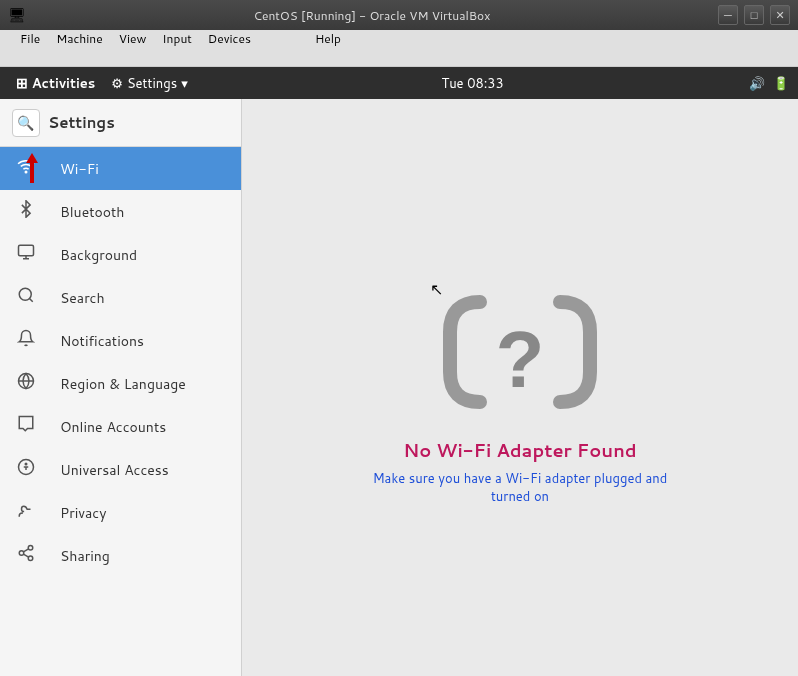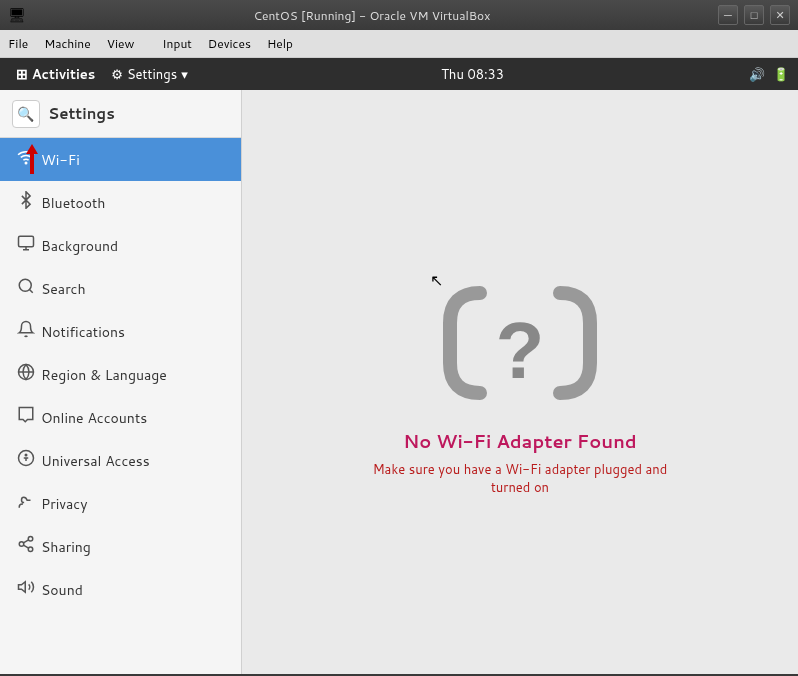--- a/index.html
+++ b/index.html
@@ -95,21 +95,21 @@
     }
     .sidebar-title {
       font-size: 15px;
       font-weight: bold;
       color: #333;
     }
     .sidebar-item {
       display: flex;
       align-items: center;
       padding: 10px 16px;
-      gap: 5px;
+      gap: 24px;
       cursor: pointer;
       font-size: 14px;
       color: #333;
     }
     .sidebar-item.active {
       background: #4a90d9;
       color: #fff;
     }
     .sidebar-item.active .item-icon { color: #fff; }
     .item-icon {
@@ -129,21 +129,21 @@
       background: #eaeaea;
     }
     .no-wifi-title {
       font-size: 18px;
       font-weight: bold;
       color: #be185d;
       margin-bottom: 6px;
     }
     .no-wifi-desc {
       font-size: 13px;
-      color: #b91c1c;
+      color: #1d4ed8;
       text-align: center;
       max-width: 320px;
     }
 
     
     .taskbar {
       height: 30px;
       background: linear-gradient(to bottom, #3a3a3a, #2a2a2a);
       display: flex;
       align-items: center;
@@ -180,40 +180,40 @@
 <body>
 
 <div class="window-titlebar">
   <span style="font-size:14px;">🖥</span>
   <span class="window-title">CentOS [Running] - Oracle VM VirtualBox</span>
   <div class="win-btn">─</div>
   <div class="win-btn">□</div>
   <div class="win-btn">✕</div>
 </div>
 
-<div style="background:#e0e0e0; height:28px; display:flex; align-items:center; padding:0 8px; gap:16px; font-size:12px; border-bottom:1px solid #ccc;">
+<div style="background:#e0e0e0; height:37px; display:flex; align-items:flex-start; padding:0 20px; gap:16px; font-size:12px; border-bottom:1px solid #ccc;">
   <span style="cursor:pointer;">File</span>
   <span style="cursor:pointer;">Machine</span>
   <span style="cursor:pointer;">View</span>
-  <span style="cursor:pointer;margin-left:12px;">Input</span>
+  <span style="cursor:pointer;">Input</span>
   <span style="cursor:pointer;">Devices</span>
-  <span style="cursor:pointer;">Help</span>
+  <span style="cursor:pointer;margin-left:48px;">Help</span>
 </div>
 
 <div class="system-bar">
   <div class="activities">
     <span style="font-size:14px;">⊞</span>
     <span>Activities</span>
   </div>
   <div class="settings-menu">
     <span>⚙</span>
     <span>Settings</span>
     <span>▾</span>
   </div>
-  <div class="clock">Thu 08:33</div>
+  <div class="clock">Tue 08:33</div>
   <div class="tray">
     <span>🔊</span>
     <span>🔋</span>
   </div>
 </div>
 
 <div class="app-window" style="position:relative;">
 
   <div class="sidebar">
     <div class="sidebar-header">
@@ -292,27 +292,20 @@
         </div>
         <div class="sidebar-item">
           <span class="item-icon"><svg width="18" height="18" viewBox="0 0 24 24" fill="none" stroke="currentColor" stroke-width="2">
               <circle cx="18" cy="5" r="3"></circle>
               <circle cx="6" cy="12" r="3"></circle>
               <circle cx="18" cy="19" r="3"></circle>
               <line x1="8.59" y1="13.51" x2="15.42" y2="17.49"></line>
               <line x1="15.41" y1="6.51" x2="8.59" y2="10.49"></line>
             </svg></span>
           <span>Sharing</span>
-        </div>
-        <div class="sidebar-item">
-          <span class="item-icon"><svg width="18" height="18" viewBox="0 0 24 24" fill="none" stroke="currentColor" stroke-width="2">
-              <polygon points="11 5 6 9 2 9 2 15 6 15 11 19 11 5"></polygon>
-              <path d="M19.07 4.93a10 10 0 0 1 0 14.14M15.54 8.46a5 5 0 0 1 0 7.07"></path>
-            </svg></span>
-          <span>Sound</span>
         </div>
       </div>
   </div>
 
   <div style="position:absolute; left:26px; top:54px; display:flex; flex-direction:column; align-items:center; pointer-events:none; z-index:10;">
     <div class="arrow-up"></div>
     <div class="arrow-shaft"></div>
   </div>
 
   <div class="main-content">

